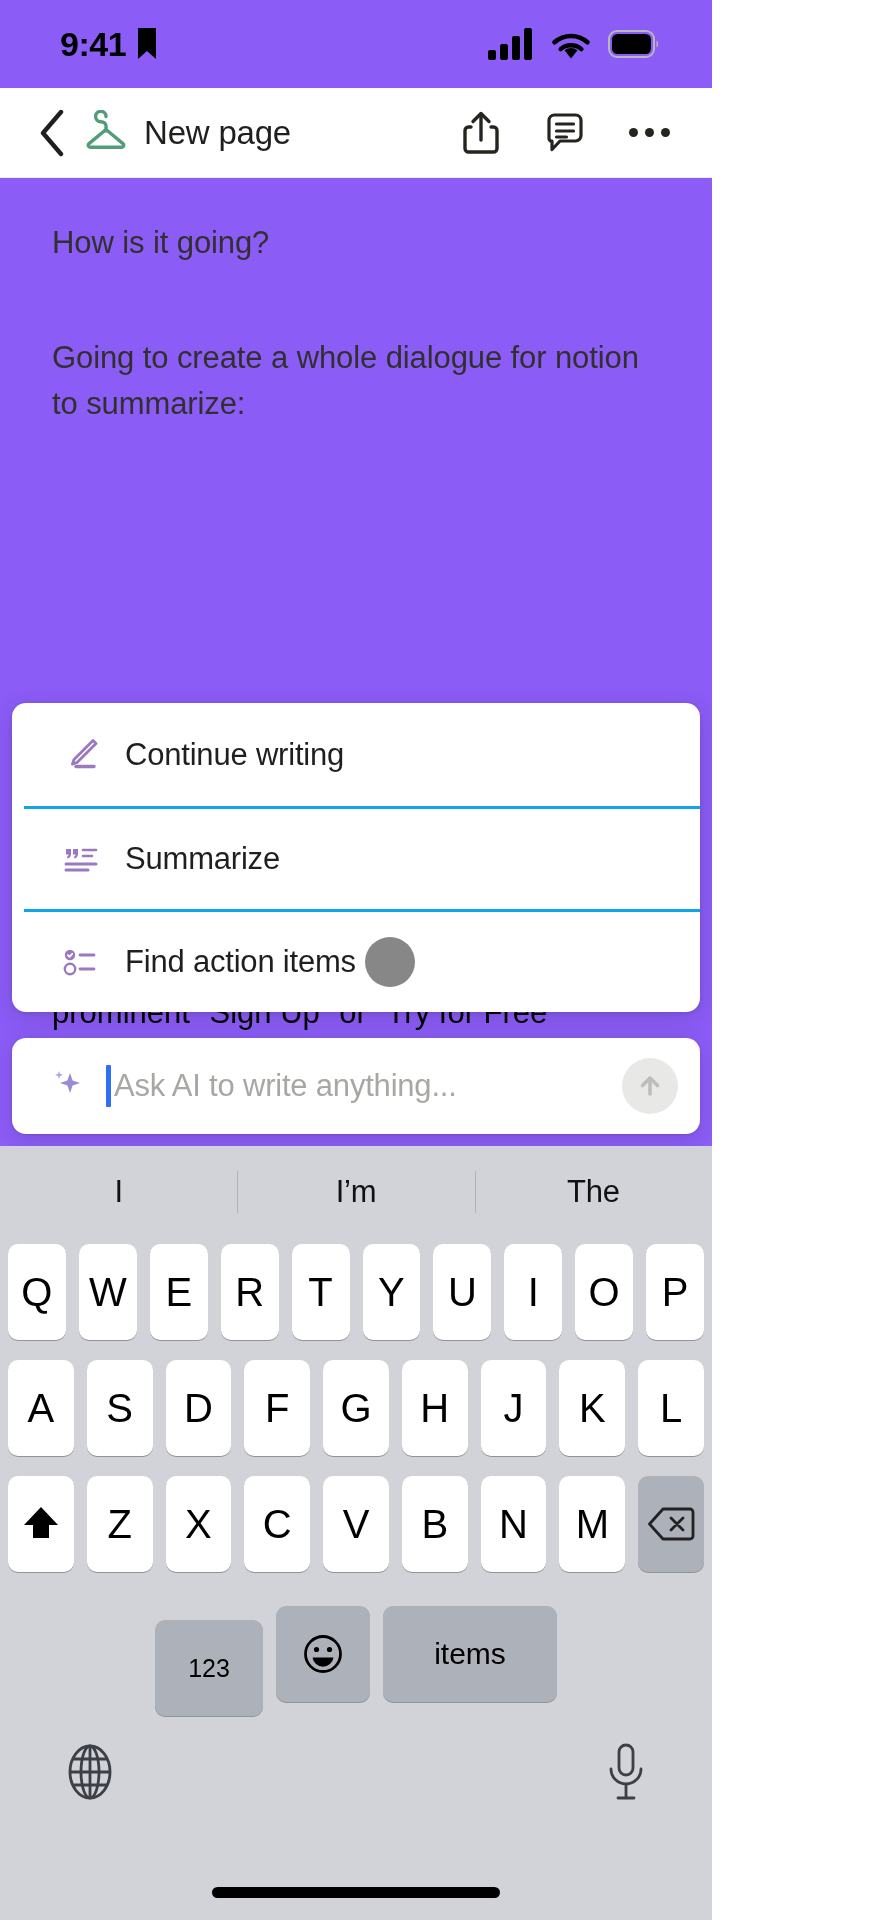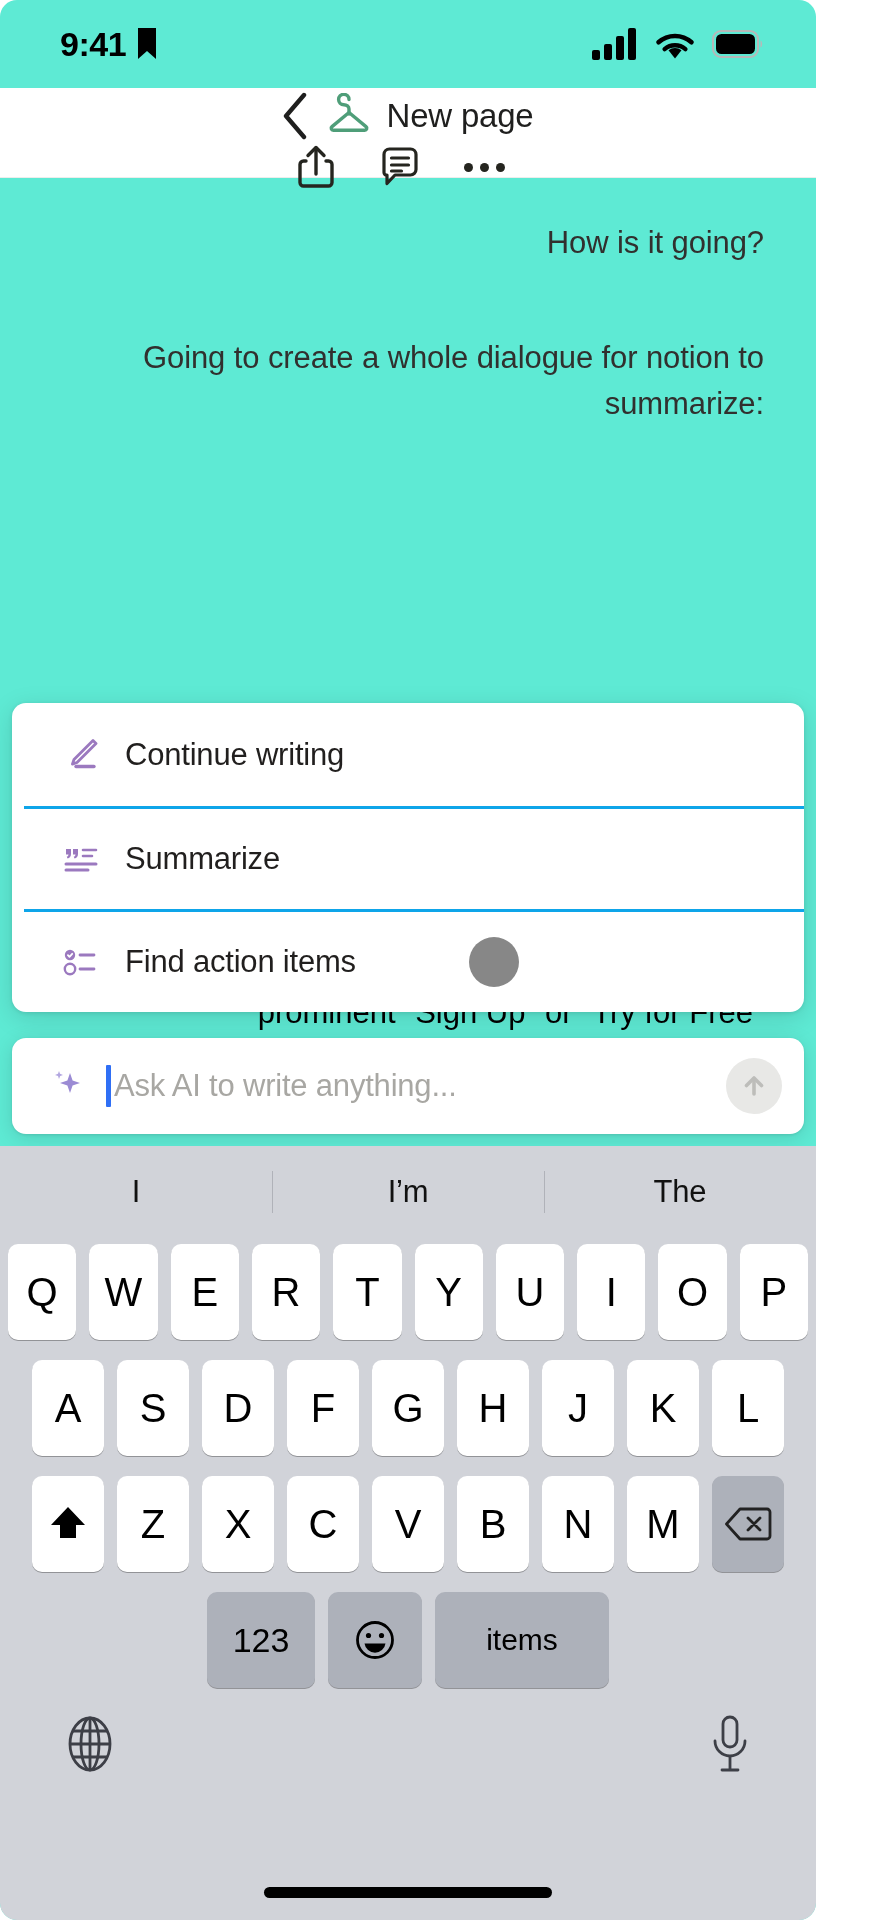--- a/index.html
+++ b/index.html
@@ -4,50 +4,49 @@
 <style>
   * { margin:0; padding:0; box-sizing:border-box; }
   html, body { width:886px; height:1920px; }
   body {
     font-family: "Liberation Sans", sans-serif;
     background:#ffffff;
     -webkit-font-smoothing:antialiased;
     overflow:hidden;
     position:relative;
   }
-  .phone { position:relative; width:816px; height:1920px; background:#5eead4; overflow:hidden;border-radius:17px; }
+  .phone { position:relative; width:712px; height:1920px; background:#8b5cf6; overflow:hidden; }
 
   
   .statusbar {
     height:88px; display:flex; align-items:center;
     justify-content:space-between; padding:0 52px 0 60px;
     position:relative;
   }
   .sb-left { display:flex; align-items:center; gap:10px; }
   .sb-time { font-size:34px; font-weight:700; letter-spacing:-0.5px; color:#000; }
   .sb-right { display:flex; align-items:center; gap:16px; }
 
   
   .navbar {
     height:90px; display:flex; align-items:center;
     padding:0 40px 0 24px; border-bottom:1px solid #ededec;
     background:#fff;
-    flex-direction:column;
   }
   .nav-left { display:flex; align-items:center; flex:1; min-width:0; }
   .back-btn { width:56px; height:56px; display:flex; align-items:center; justify-content:center; }
   .page-icon { margin-left:4px; margin-right:16px; display:flex; align-items:center; }
   .page-title { font-size:33px; color:#1f1f1e; letter-spacing:-0.2px; white-space:nowrap; }
   .nav-right { display:flex; align-items:center; gap:38px; }
   .nav-icon { width:46px; height:46px; display:flex; align-items:center; justify-content:center; }
   .dots { display:flex; gap:7px; align-items:center; }
   .dots i { width:9px; height:9px; border-radius:50%; background:#25251f; display:block; }
 
   
-  .doc { padding:42px 52px 0 52px; position:relative;text-align:right; }
+  .doc { padding:42px 52px 0 52px; position:relative; }
   .doc p { font-size:31px; line-height:1.46; color:#31302e; letter-spacing:-0.1px; }
   .doc .p-gap { height:70px; }
 
   
   .ai-menu {
     position:absolute; left:12px; right:12px; top:703px;
     background:#fff; border-radius:14px;
     box-shadow:0 6px 26px rgba(0,0,0,0.13), 0 1px 4px rgba(0,0,0,0.10);
     overflow:hidden; z-index:20;padding-left:12px;
   }
@@ -103,21 +102,21 @@
     background:#ffffff; border-radius:10px;
     box-shadow:0 1px 0 rgba(0,0,0,0.30);
     height:96px; display:flex; align-items:center; justify-content:center;
     font-size:40px; color:#000; font-weight:400;
   }
   .krow.r1 .key { width:72px; }
   .krow.r2 .key { width:72px; }
   .krow.r3 .key { width:72px; }
   .key.wide { width:104px; }
   .key.dark { background:#adb1ba; box-shadow:0 1px 0 rgba(0,0,0,0.30); }
-  .key.k123 { width:108px; font-size:34px; }
+  .key.k123 { width:108px; font-size:25px;margin-top:28px; }
   .key.kemoji { width:94px; }
   .key.kspace { flex:1; font-size:30px; max-width:430px; }
   .key.kreturn { width:174px; font-size:30px; }
   .botrow { flex:1; display:flex; align-items:flex-start; justify-content:space-between; padding:26px 62px 0 62px; }
   .home-ind {
     position:absolute; bottom:22px; left:50%; transform:translateX(-50%);
     width:288px; height:11px; border-radius:6px; background:#000;
   }
   svg { display:block; }
 </style>

